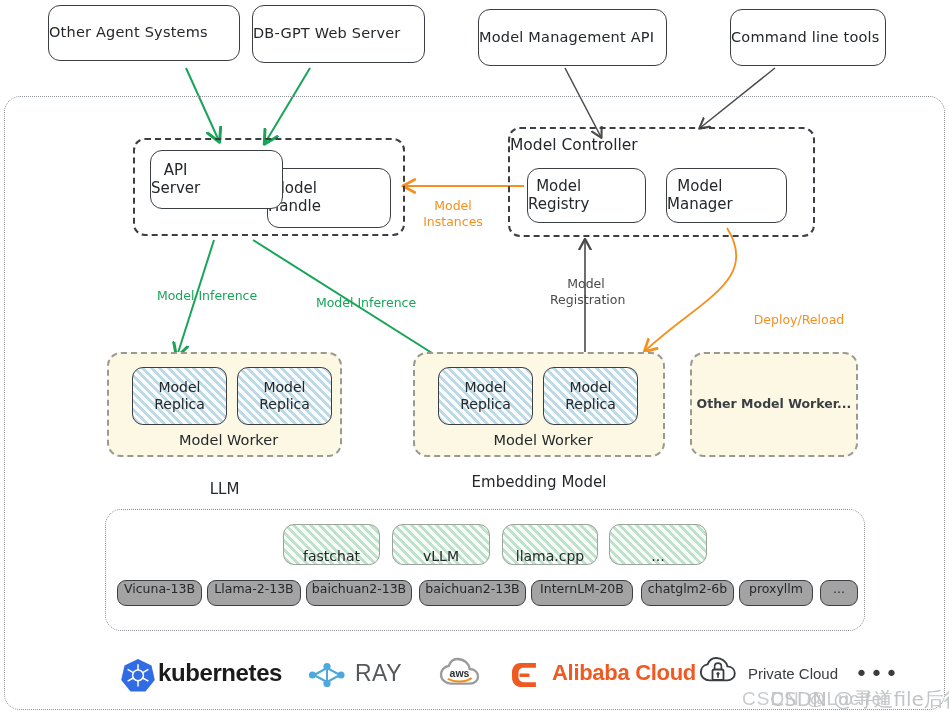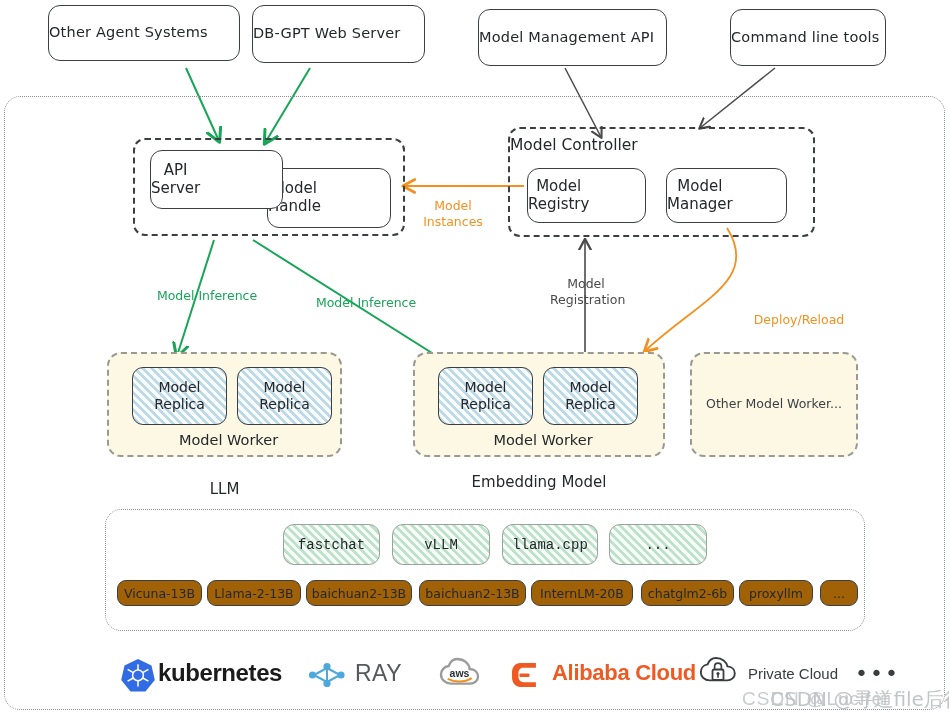--- a/index.html
+++ b/index.html
@@ -34,44 +34,44 @@
       align-items:flex-start;padding-top:7px;}
   #controller-title{font-size:15.5px;}
   #model-registry-box{left:527px;top:168px;width:119px;height:55px;}
   #model-manager-box{left:666px;top:168px;width:121px;height:55px;}
 
   
   .worker-group{border:2px dashed #9a9a94;border-radius:14px;background:#fcf8e4;
       position:absolute;box-sizing:border-box;}
   #worker-llm{left:107px;top:352px;width:235px;height:105px;}
   #worker-emb{left:413px;top:352px;width:252px;height:105px;}
-  #worker-other{left:690px;top:352px;width:168px;height:105px;}
+  #worker-other{left:690px;top:352px;width:168px;height:105px;font-weight:bold;}
 
   .replica{position:absolute;box-sizing:border-box;border:1.8px solid #3b3f44;
       border-radius:11px;display:flex;align-items:center;justify-content:center;
       text-align:center;font-size:14px;line-height:1.2;
       background-color:#ddeef6;
       background-image:repeating-linear-gradient(45deg,
           rgba(255,255,255,.85) 0 3px, rgba(120,175,200,.32) 3px 6px);}
   .worker-caption{position:absolute;left:8px;right:0;bottom:7px;text-align:center;
       font-size:14.5px;}
   .worker-sub{position:absolute;text-align:center;font-size:15px;}
   #other-worker-text{position:absolute;left:0;right:0;top:42px;text-align:center;
       font-size:12.5px;color:#3b3f44;}
 
   
   #backends-panel{left:105px;top:509px;width:760px;height:122px;}
   .framework{position:absolute;box-sizing:border-box;border:1.6px solid #9aa39c;
-      border-radius:11px;display:flex;align-items:center;justify-content:center;
+      border-radius:11px;display:flex;align-items:flex-end;justify-content:center;
       font-size:14px;
       background-color:#ddf1e3;
       background-image:repeating-linear-gradient(45deg,
-          rgba(255,255,255,.8) 0 3px, rgba(120,190,145,.3) 3px 6px);font-family:Liberation Mono, monospace;}
+          rgba(255,255,255,.8) 0 3px, rgba(120,190,145,.3) 3px 6px);}
   .modelchip{position:absolute;box-sizing:border-box;border:1.5px solid #3b3f44;
-      border-radius:9px;background:#a16207;display:flex;align-items:center;
+      border-radius:9px;background:#a3a3a3;display:flex;
       justify-content:center;font-size:12.5px;white-space:nowrap;height:26px;}
 
   
   .edge-label{position:absolute;font-size:12.5px;line-height:1.25;text-align:center;}
   .lbl-green{color:#18a558;}
   .lbl-orange{color:#f5901e;}
   .lbl-gray{color:#4a4a4a;}
 
   
   #logo-strip{position:absolute;left:110px;top:648px;width:800px;height:50px;}

